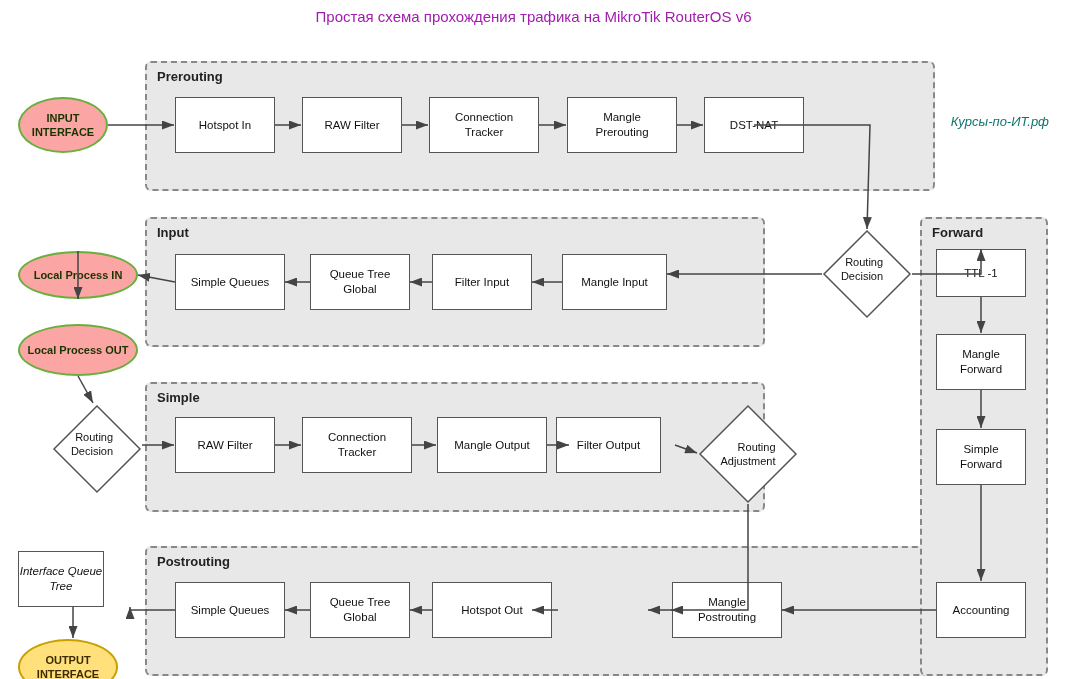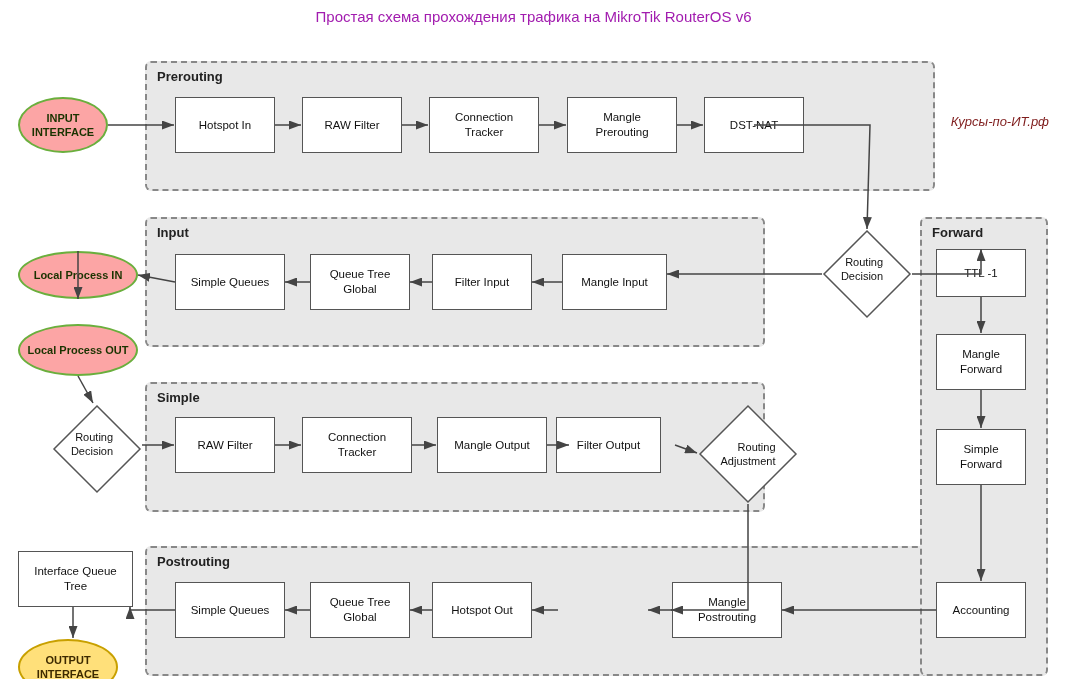--- a/index.html
+++ b/index.html
@@ -18,21 +18,21 @@
       color: #a21caf;
       font-size: 15px;
       padding: 8px 0 4px 0;
       font-weight: normal;
     }
 
     .watermark {
       position: absolute;
       right: 18px;
       top: 85px;
-      color: #7f1d1d;
+      color: #0f766e;
       font-size: 13px;
       font-style: italic;
     }
 
     .diagram-area {
       position: relative;
       width: 1067px;
       height: 650px;
     }
 
@@ -229,33 +229,33 @@
   </div>
 
   <div class="diamond" style="left:698px;top:375px;width:100px;height:100px;">
     <svg width="100" height="100" viewBox="0 0 100 100">
       <polygon points="50,2 98,50 50,98 2,50" fill="white" stroke="#555" stroke-width="1.5"></polygon>
     </svg>
     <span class="diamond-label" style="white-space:pre-line">Routing
 Adjustment</span>
   </div>
 
-  <div class="rect-box" style="left:18px;top:522px;width:115px;height:56px;">
+  <div class="rect-box" style="left:18px;top:522px;width:86px;height:56px;font-style:italic;">
     <span style="white-space:pre-line">Interface Queue
 Tree</span>
   </div>
 
   <div class="rect-box" style="left:175px;top:553px;width:110px;height:56px;">
     <span>Simple Queues</span>
   </div>
   <div class="rect-box" style="left:310px;top:553px;width:100px;height:56px;">
     <span style="white-space:pre-line">Queue Tree
 Global</span>
   </div>
-  <div class="rect-box" style="left:432px;top:553px;width:100px;height:56px;">
+  <div class="rect-box" style="left:432px;top:553px;width:120px;height:56px;">
     <span>Hotspot Out</span>
   </div>
   <div class="rect-box" style="left:672px;top:553px;width:110px;height:56px;">
     <span style="white-space:pre-line">Mangle
 Postrouting</span>
   </div>
 
   <div class="oval oval-yellow" style="left:18px;top:610px;width:100px;height:56px;">
     <span>OUTPUT
 INTERFACE</span>

